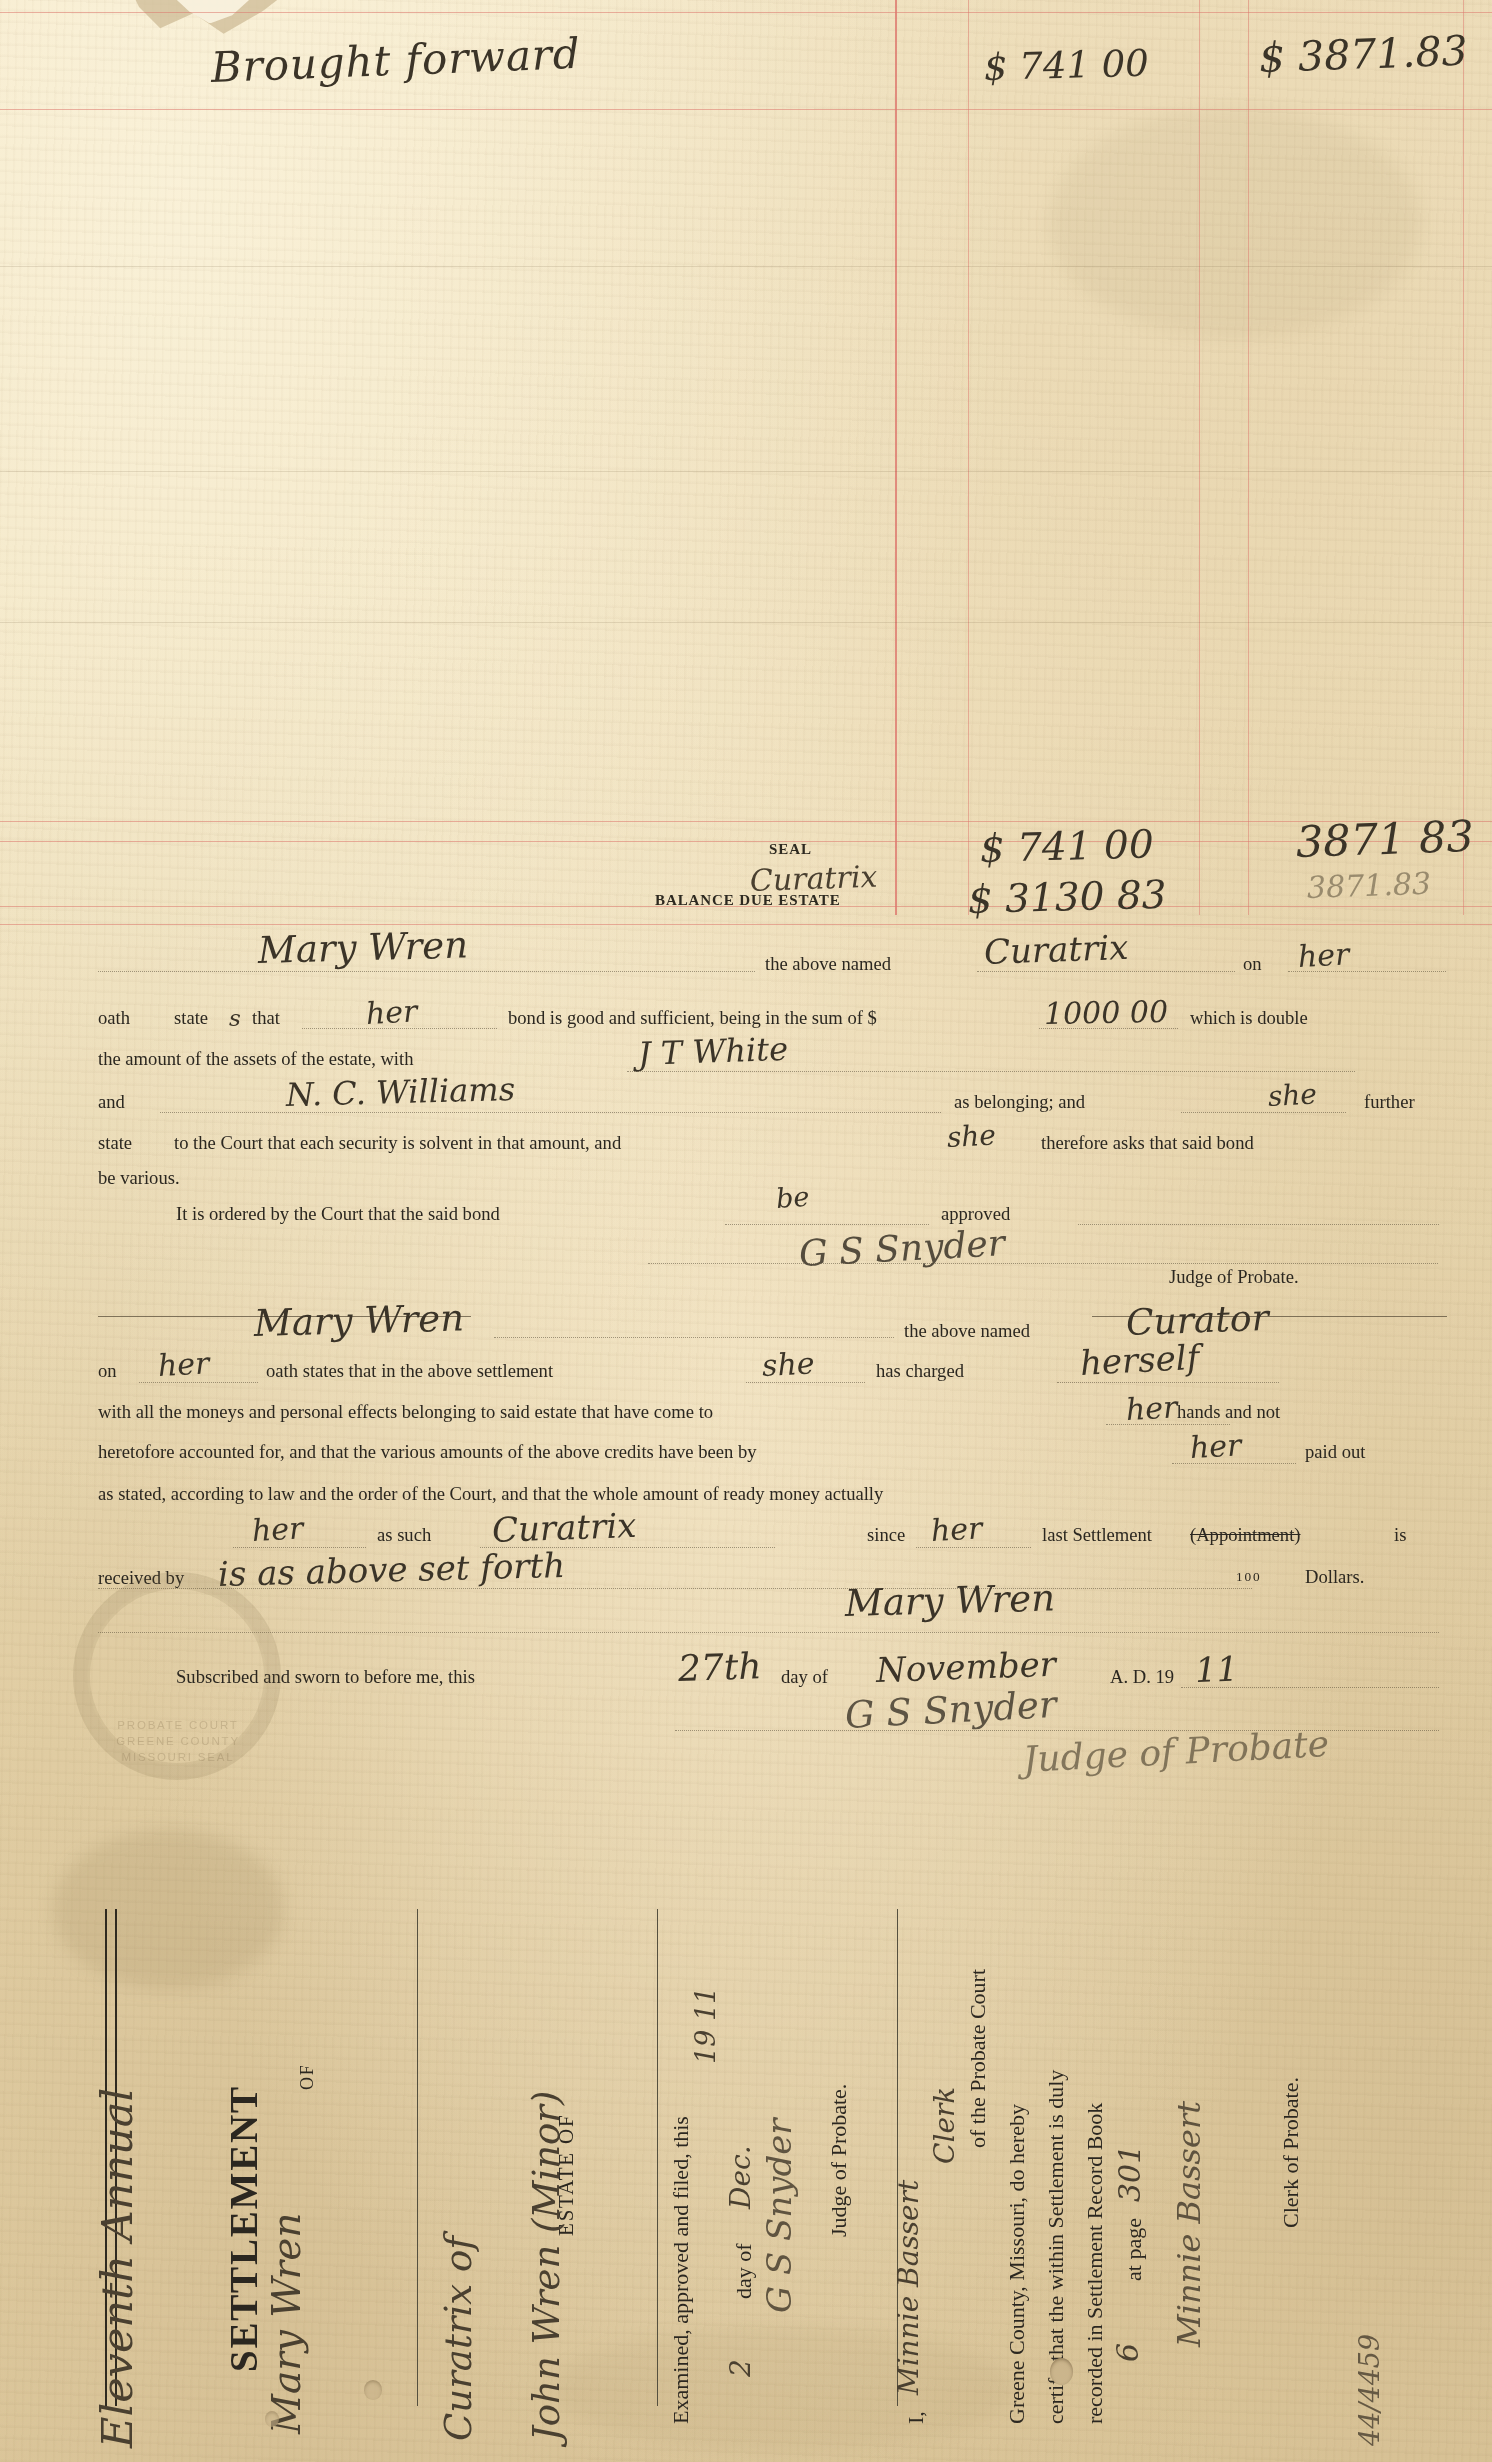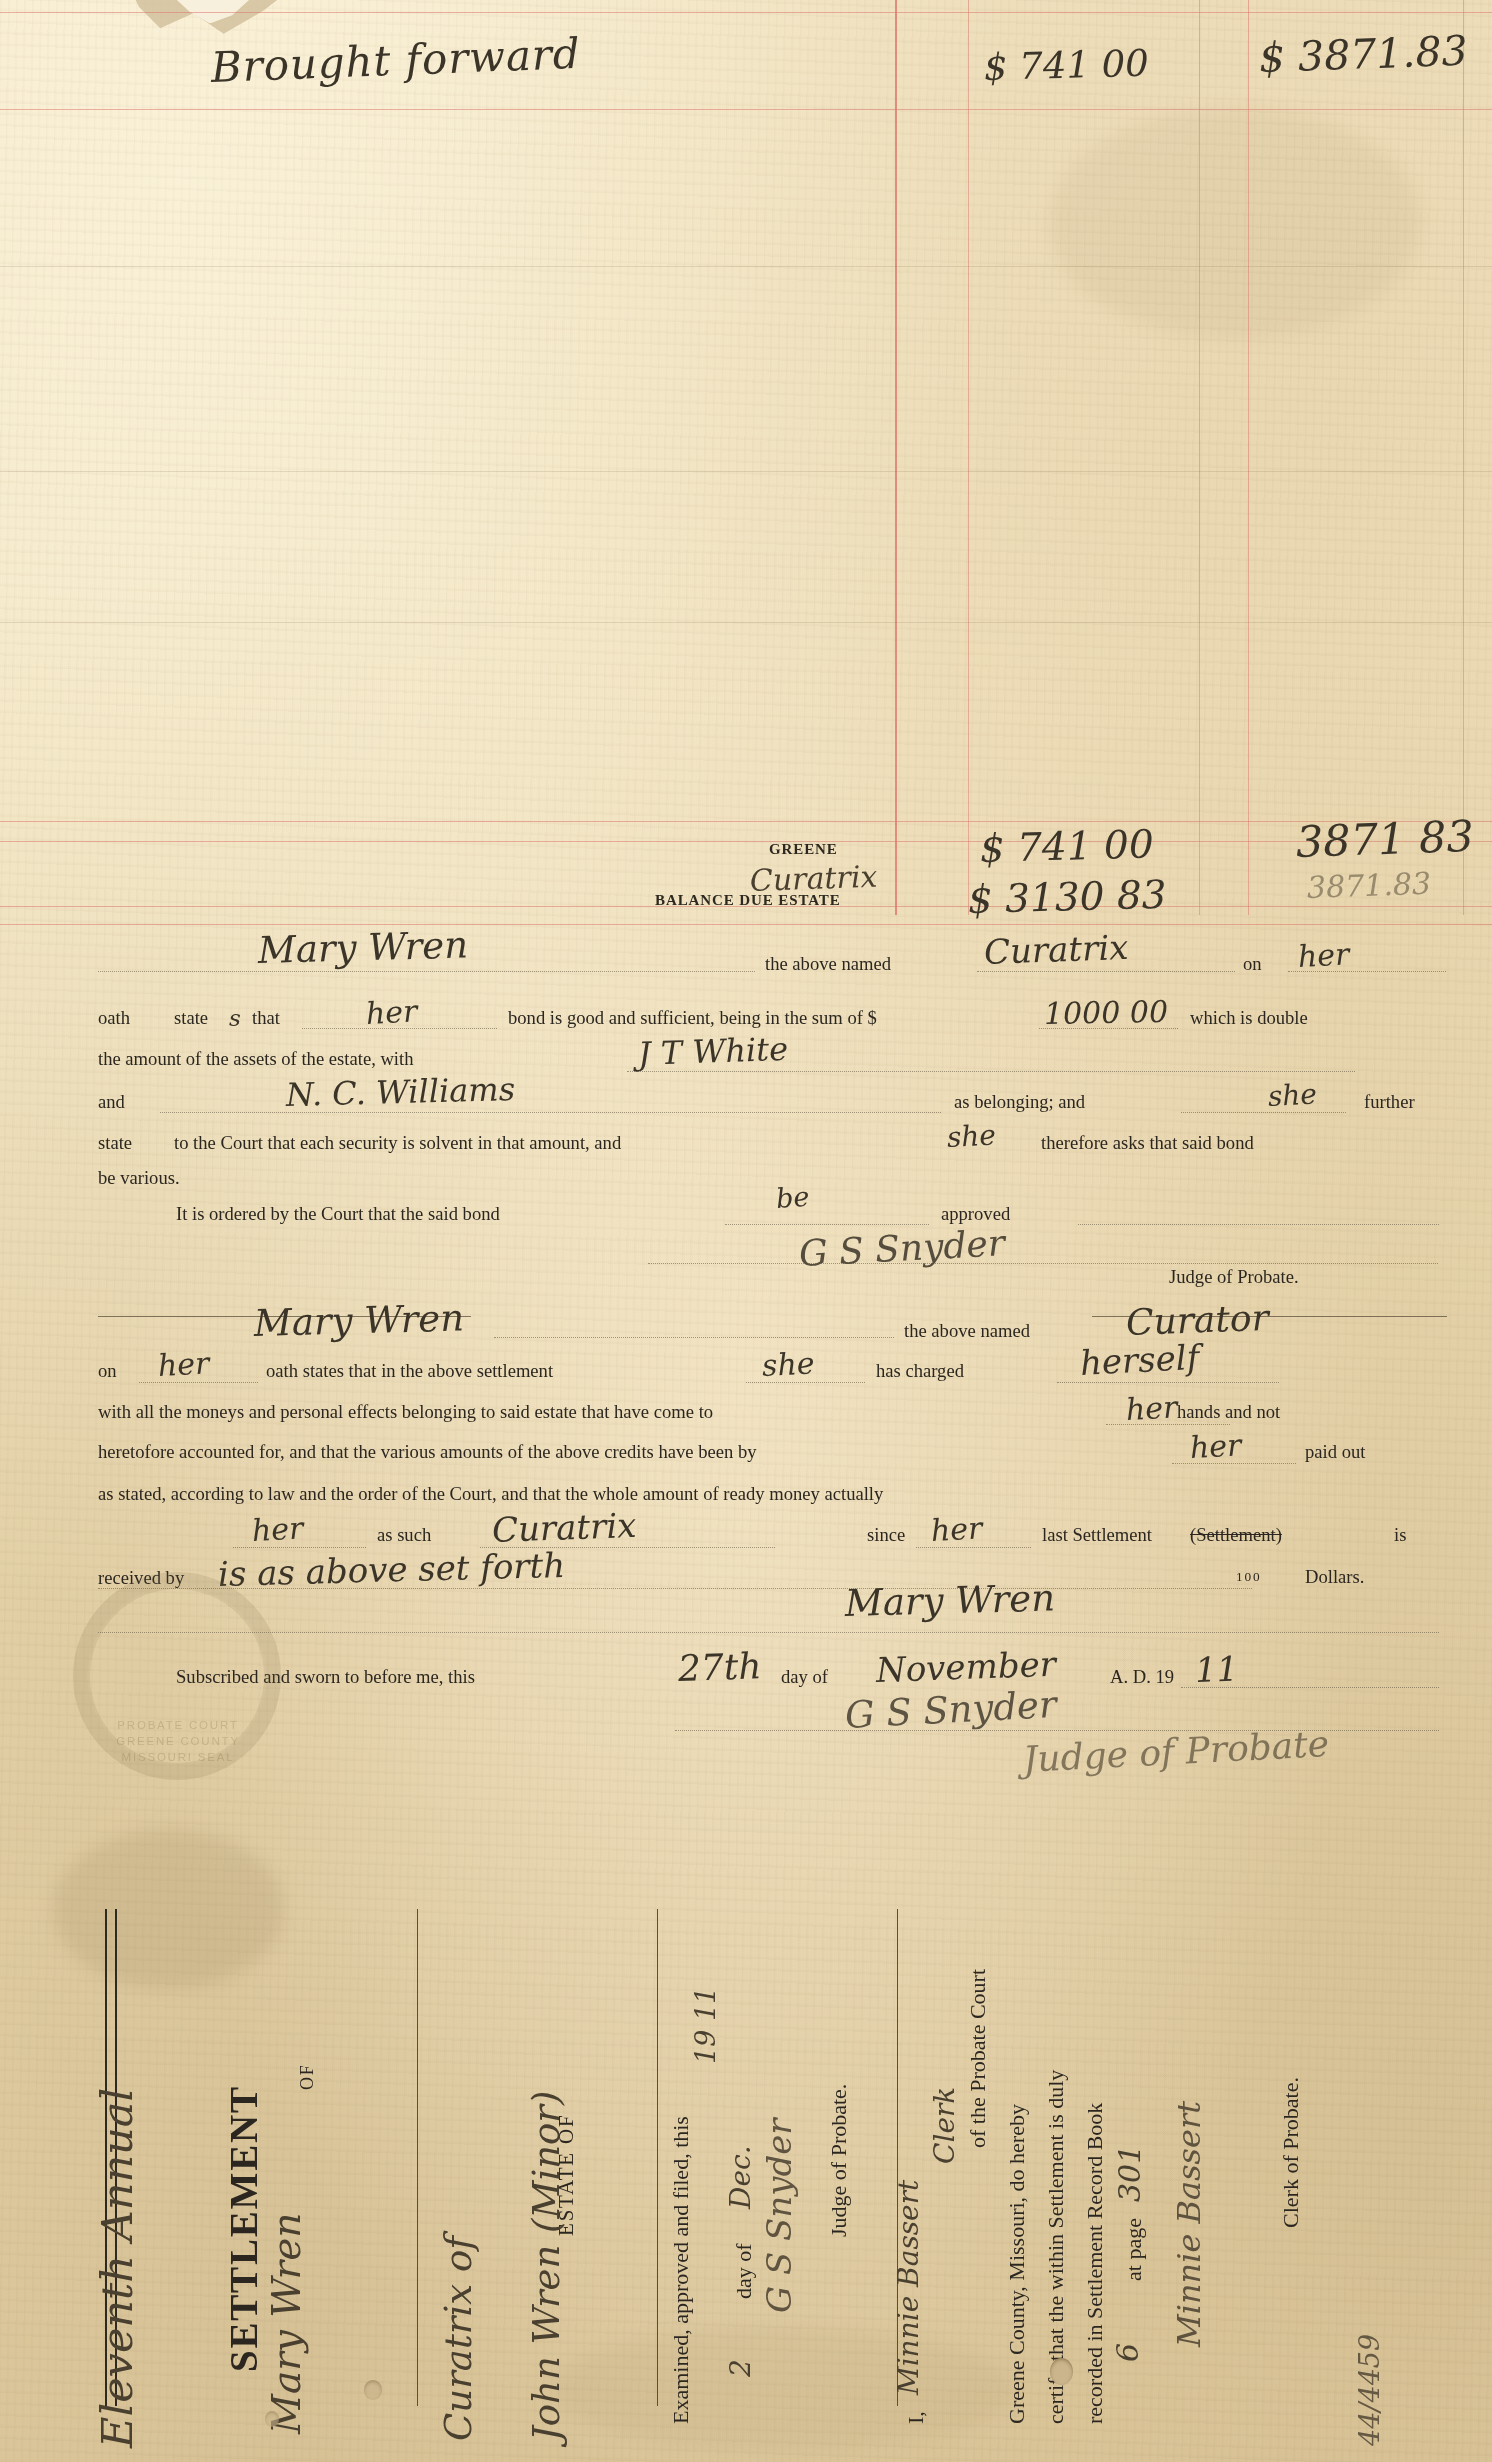--- a/index.html
+++ b/index.html
@@ -126,21 +126,21 @@
 <div class="vline" style="left:1463px;"></div>
 
 <div class="grayline" style="left:0;right:0;width:1493px;top:266px;"></div>
 <div class="grayline" style="left:0;right:0;width:1493px;top:471px;"></div>
 <div class="grayline" style="left:0;right:0;width:1493px;top:622px;"></div>
 
 <div class="hand dark" style="left:211px;top:43px;font-size:42px;letter-spacing:0.9px;transform:rotate(-2.2deg);">Brought forward</div>
 <div class="hand dark" style="left:984px;top:46px;font-size:37px;transform:rotate(-1.5deg);">$ 741 00</div>
 <div class="hand dark" style="left:1259px;top:34px;font-size:41px;transform:rotate(-2deg);">$ 3871.83</div>
 
-<div class="print caps" style="left:769px;top:841px;font-size:15px;font-weight:600;">GREENE</div>
+<div class="print caps" style="left:769px;top:841px;font-size:15px;font-weight:600;">SEAL</div>
 <div class="print caps" style="left:655px;top:892px;font-size:15px;font-weight:600;">BALANCE DUE ESTATE</div>
 <div class="hand" style="left:750px;top:863px;font-size:30px;transform:rotate(-2deg);">Curatrix</div>
 
 <div class="hand dark" style="left:980px;top:826px;font-size:39px;transform:rotate(-1.5deg);">$ 741 00</div>
 <div class="hand dark" style="left:1296px;top:817px;font-size:43px;transform:rotate(-2deg);">3871 83</div>
 
 <div class="hand dark" style="left:968px;top:877px;font-size:39px;transform:rotate(-1.5deg);">$ 3130 83</div>
 <div class="hand ink" style="left:1307px;top:870px;font-size:30px;opacity:.55;transform:rotate(-2deg);">3871.83</div>
 
 <div class="dots" style="left:98px;top:971px;width:657px;"></div>
@@ -224,21 +224,21 @@
 <div class="body-text" style="left:98px;top:1526px;margin-top:43px;">received by</div>
 <div class="hand dark" style="left:252px;top:1513px;font-size:30px;transform:rotate(-3deg);">her</div>
 <div class="dots" style="left:233px;top:1547px;width:133px;"></div>
 <div class="body-text" style="left:377px;top:1526px;">as such</div>
 <div class="hand dark" style="left:492px;top:1510px;font-size:34px;transform:rotate(-2deg);">Curatrix</div>
 <div class="dots" style="left:480px;top:1547px;width:295px;"></div>
 <div class="body-text" style="left:867px;top:1526px;">since</div>
 <div class="hand dark" style="left:931px;top:1513px;font-size:30px;transform:rotate(-3deg);">her</div>
 <div class="dots" style="left:916px;top:1547px;width:115px;"></div>
 <div class="body-text" style="left:1042px;top:1526px;">last Settlement</div>
-<div class="body-text" style="left:1190px;top:1526px;text-decoration:line-through;">(Settlement)</div>
+<div class="body-text" style="left:1190px;top:1526px;text-decoration:line-through;">(Appointment)</div>
 <div class="body-text" style="left:1394px;top:1526px;">is</div>
 
 <div class="hand dark" style="left:218px;top:1554px;font-size:34px;transform:rotate(-1.5deg);">is as above set forth</div>
 <div class="dots" style="left:98px;top:1588px;width:1154px;"></div>
 <div class="body-text" style="left:1236px;top:1570px;font-size:13.3px;letter-spacing:1.8px;">100</div>
 <div class="body-text" style="left:1305px;top:1568px;">Dollars.</div>
 
 <div class="hand dark" style="left:845px;top:1582px;font-size:37px;transform:rotate(-1.5deg);">Mary Wren</div>
 <div class="dots" style="left:98px;top:1632px;width:1341px;"></div>
 

